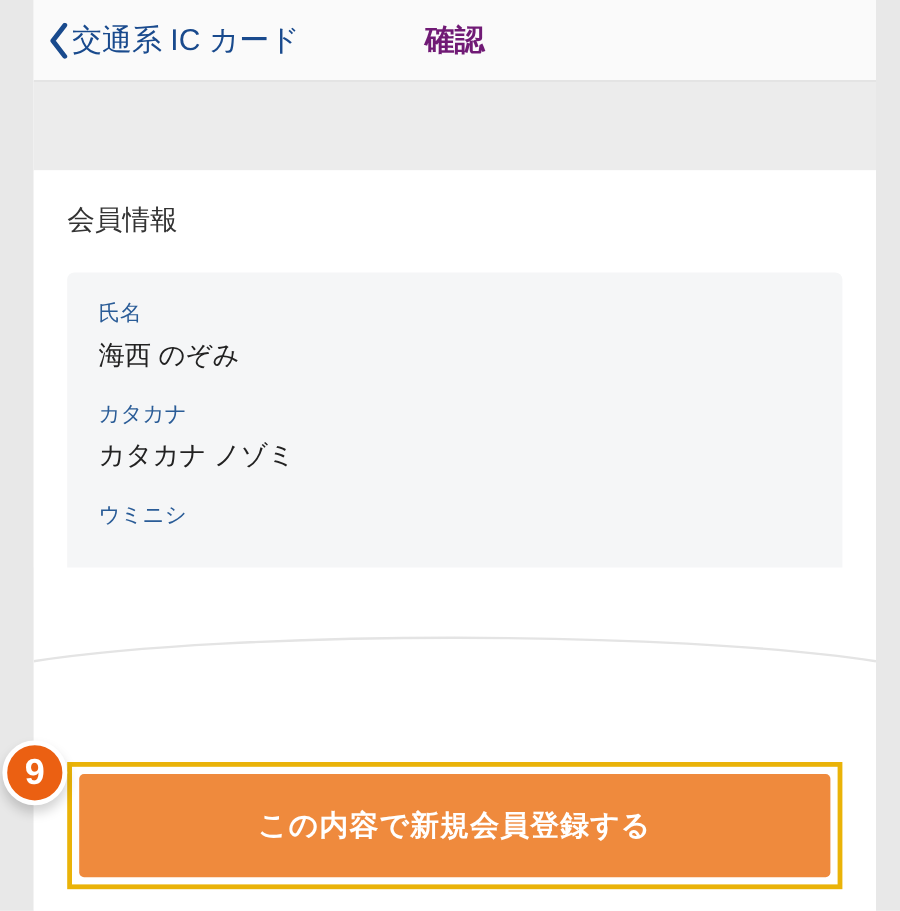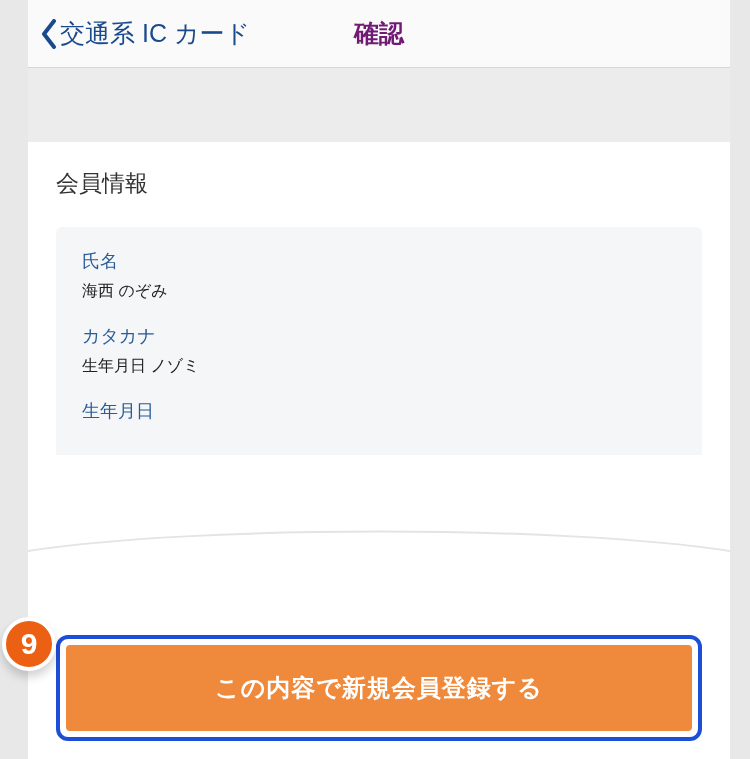--- a/index.html
+++ b/index.html
@@ -88,41 +88,41 @@
       padding: 22px 26px 10px 26px;
     }
     .field { margin-bottom: 22px; }
     .field-label {
       color: #2a5c97;
       font-size: 18px;
       margin-bottom: 8px;
     }
     .field-value {
       color: #222;
-      font-size: 16px;
+      font-size: 22px;
     }
     
     .fade-wave {
       position: absolute;
       left: 0; right: 0;
       bottom: 182px;
       height: 60px;
       pointer-events: none;
     }
     .fade-wave svg { width:100%; height:100%; display:block; }
     
     .bottom-area {
       position: absolute;
       left: 0; right: 0; bottom: 0;
       background: #fff;
       padding: 10px 28px 18px 28px;
     }
     .cta-outline {
-      border: 4px solid #1d4ed8;
-      border-radius: 12px;
+      border: 4px solid #eab308;
+      border-radius: 0;
       padding: 6px;
       position: relative;
     }
     .cta-button {
       width: 100%;
       background: #ef8a3d;
       color: #fff;
       font-size: 24px;
       font-weight: 700;
       border: none;
@@ -175,24 +175,24 @@
         <div class="section-title">会員情報</div>
       </div>
 
       <div class="info-card">
         <div class="field">
           <div class="field-label">氏名</div>
           <div class="field-value">海西 のぞみ</div>
         </div>
         <div class="field">
           <div class="field-label">カタカナ</div>
-          <div class="field-value">生年月日 ノゾミ</div>
+          <div class="field-value">カタカナ ノゾミ</div>
         </div>
         <div class="field">
-          <div class="field-label">生年月日</div>
+          <div class="field-label">ウミニシ</div>
         </div>
       </div>
     </div>
 
     <div class="fade-wave">
       <svg viewBox="0 0 700 60" preserveAspectRatio="none">
         <path d="M0,34 C170,8 530,8 700,34 L700,60 L0,60 Z" fill="#ffffff"></path>
         <path d="M0,34 C170,8 530,8 700,34" fill="none" stroke="#e4e4e4" stroke-width="2"></path>
       </svg>
     </div>

